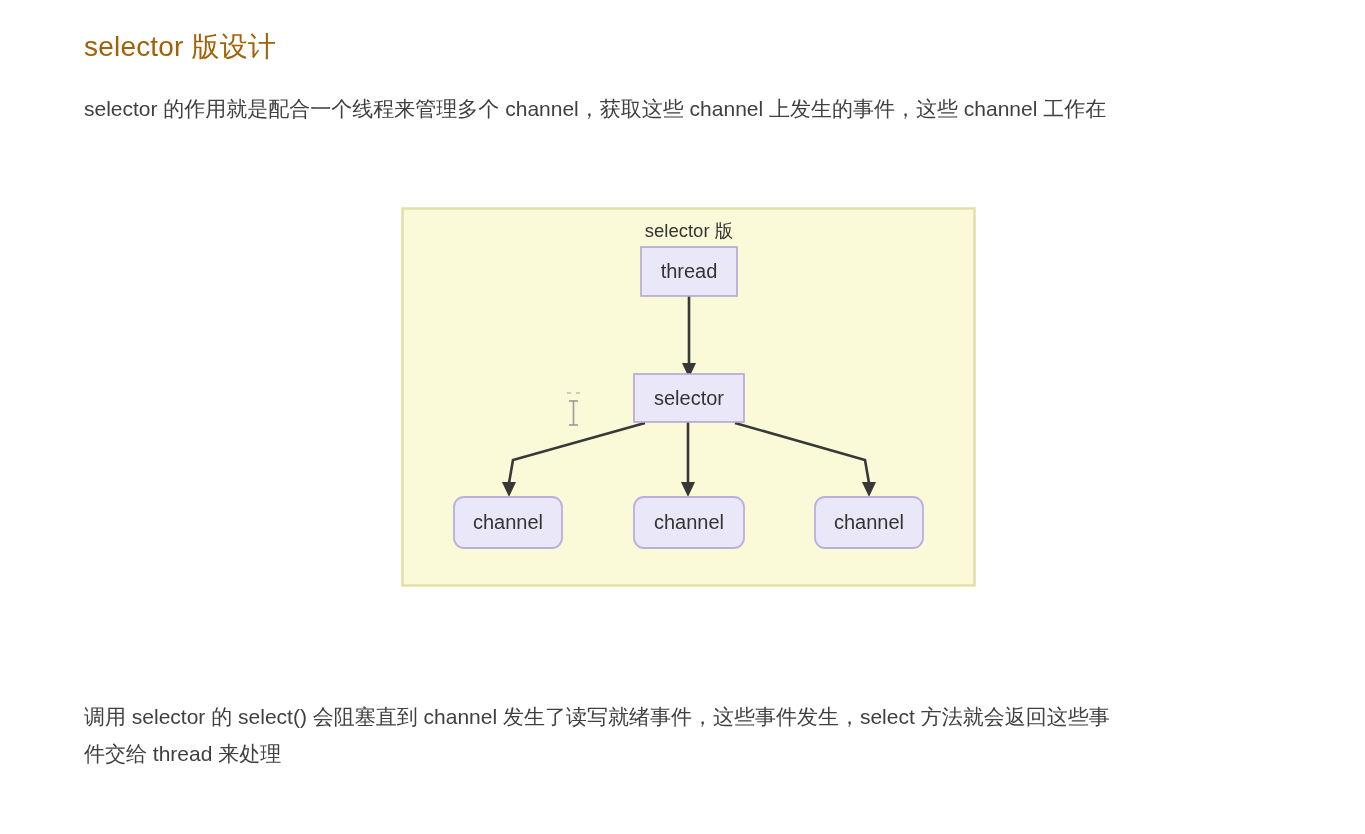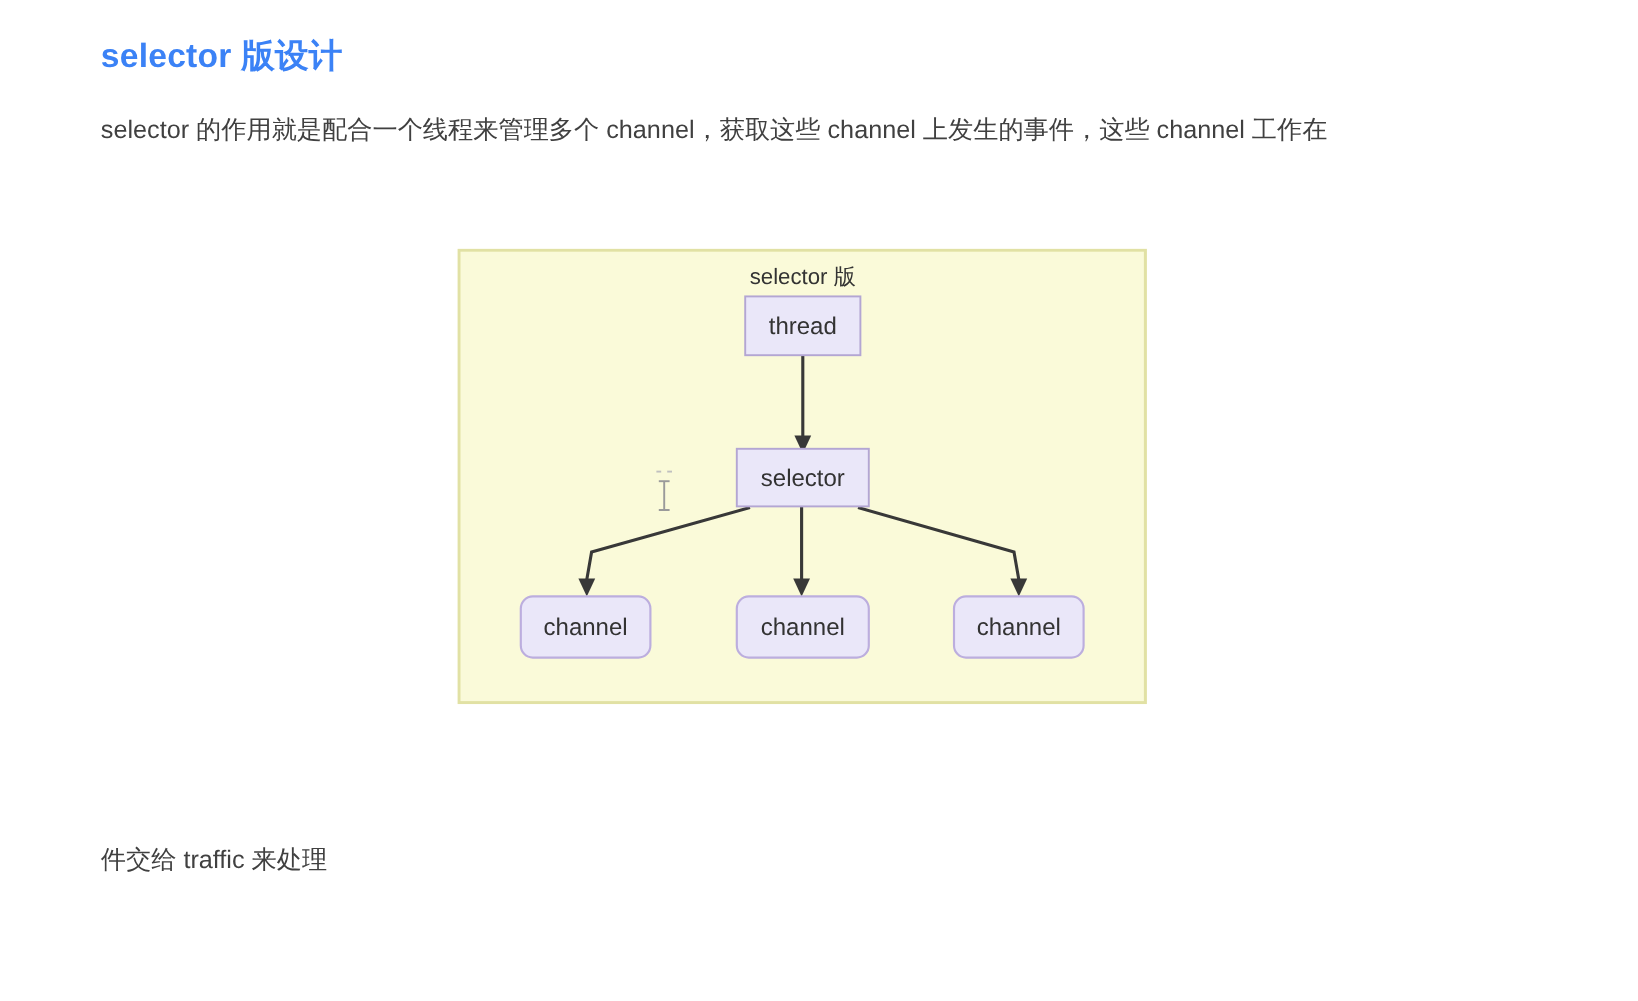--- a/index.html
+++ b/index.html
@@ -1,35 +1,35 @@
 <!DOCTYPE html>
 <html><head>
 <meta charset="utf-8">
 <style>
   * { margin: 0; padding: 0; box-sizing: border-box; }
   html, body { width: 1365px; height: 834px; background: #ffffff; overflow: hidden; }
   body { font-family: "Liberation Sans", "DejaVu Sans", sans-serif; color: #3f3f3f; position: relative; }
 
   .doc-heading {
     position: absolute; left: 84px; top: 28px;
-    font-size: 28px; font-weight: 700; color: #3b82f6;
+    font-size: 28px; font-weight: 400; color: #a16207;
     letter-spacing: 0.2px; white-space: nowrap; cursor: text;
   }
 
   .para { position: absolute; left: 84px; font-size: 21px; color: #404040; cursor: text; }
   .para .line { height: 37px; line-height: 37px; white-space: nowrap; }
   #para-1 { top: 90px; }
   #para-2 { top: 698px; }
 
   .caret {
     display: inline-block; width: 2px; height: 26px;
     background: #1c1c1c; vertical-align: -5px; margin: 0 1px 0 4px;
   }
 
-  .diagram-wrap { position: absolute; left: 381px; top: 207px; width: 487px; height: 380px; text-align: center; }
+  .diagram-wrap { position: absolute; left: 401px; top: 207px; width: 487px; height: 380px; text-align: center; }
   .diagram-wrap svg { display: block; }
 </style>
 </head>
 <body>
 
 <h1 class="doc-heading">selector 版设计</h1>
 
 <div class="para" id="para-1">
   <div class="line">selector 的作用就是配合一个线程来管理多个 channel，获取这些 channel 上发生的事件，这些 channel 工作在</div>
 </div>
@@ -81,14 +81,15 @@
       <line x1="166" y1="186" x2="170" y2="186" stroke="#c0c0c0"></line>
       <line x1="175" y1="186" x2="179" y2="186" stroke="#c0c0c0"></line>
       <line x1="168" y1="194" x2="177" y2="194"></line>
       <line x1="172.5" y1="194" x2="172.5" y2="218"></line>
       <line x1="168" y1="218" x2="177" y2="218"></line>
     </g>
   </svg>
 </div>
 
 <div class="para" id="para-2">
-  <div class="line">件交给 traffic 来处理</div>
+  <div class="line">调用 selector 的 select() 会阻塞直到 channel 发生了读写就绪事件，这些事件发生，select 方法就会返回这些事</div>
+  <div class="line">件交给 thread 来处理</div>
 </div>
 
 </body></html>

